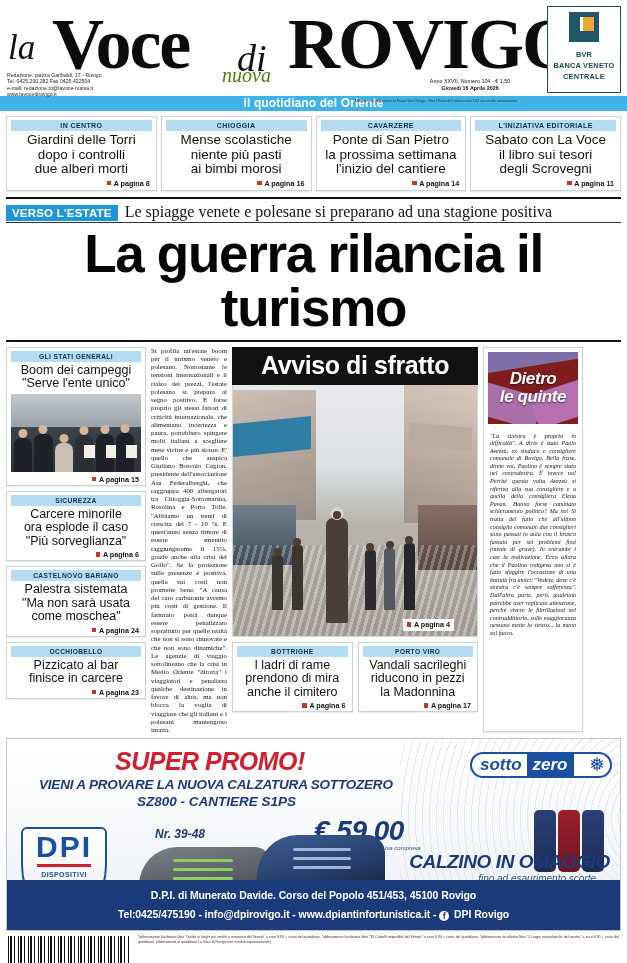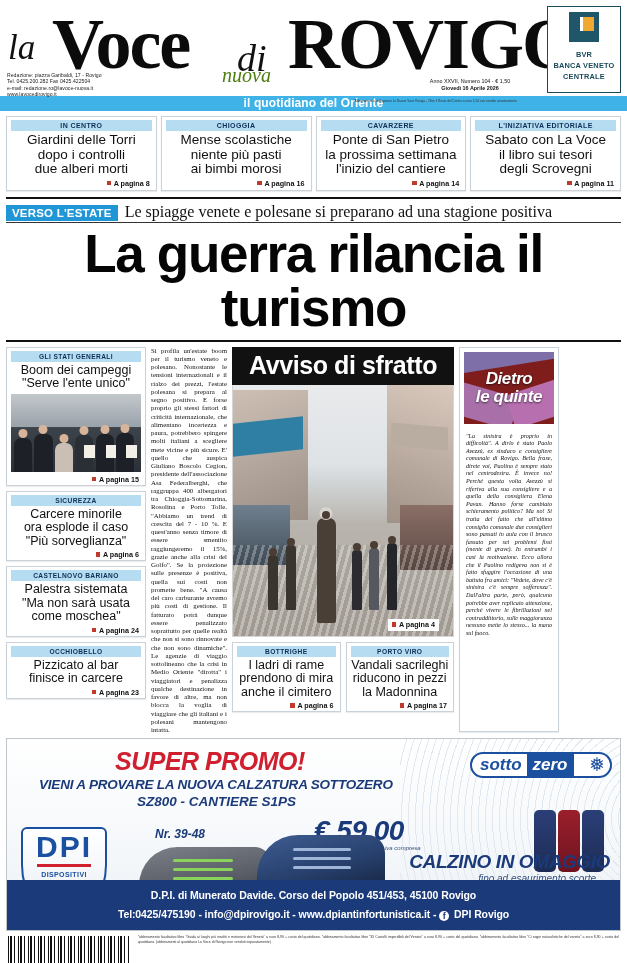--- a/index.html
+++ b/index.html
@@ -123,21 +123,21 @@
     padding: 4px 6px 3px 6px;
   }
   .rule-bot { height: 2px; background: #111; margin: 2px 6px 0 6px; }
 
   
   .body-grid {
     display: flex; gap: 5px; padding: 5px 6px 0 6px; height: 390px;
   }
   .col-left { width: 140px; display: flex; flex-direction: column; gap: 5px; }
   .col-mid  { width: 76px; }
-  .col-photo{ width: 222px; display: flex; flex-direction: column; }
+  .col-photo{ width: 246px; display: flex; flex-direction: column; }
   .col-right{ width: 100px; }
 
   .mini-box {
     border: 1px solid #c9d2d8; background: #fff; padding-bottom: 1px;
     box-shadow: 0 1px 1px rgba(0,0,0,0.07);
   }
   .mini-kicker {
     background: #b5dcf0; color: #0d2f57; font-weight: bold; font-size: 6.6px;
     text-align: center; padding: 2px 0; letter-spacing: 0.4px;
     margin: 3px 4px 2px 4px;
@@ -194,21 +194,21 @@
      background:#3b3530; border-radius: 4px 4px 1px 1px; }
   .pm-person.big { width: 9%; height: 42%; bottom: 5%; left: 38%;
      background: #4a3f36; border-radius: 7px 7px 2px 2px; }
   .pm-person.big:before { content:""; position:absolute; top:-11px; left:50%;
      transform: translateX(-50%); width: 13px; height: 13px; border-radius:50%;
      background:#d8d4cf; }
   .pm-person:after { content:""; position:absolute; top:-7px; left:50%;
      transform: translateX(-50%); width:8px; height:8px; border-radius:50%;
      background:#4b3d33; }
   .photo-credit {
-    position: absolute; right: 14px; bottom: 5px; background: #fff;
+    position: absolute; right: 23px; bottom: 5px; background: #fff;
     font-size: 7.2px; font-weight: bold; padding: 1.5px 4px; color:#111;margin-top:20px;
   }
   .photo-credit .sq {
     display:inline-block; width:4.5px;height:4.5px;background:#c0392b;
     margin-right:2.5px; vertical-align:0.5px;
   }
 
   .bottom-pair { display: flex; gap: 5px; margin-top: 5px; }
   .bottom-pair .mini-box { flex: 1; }
 

